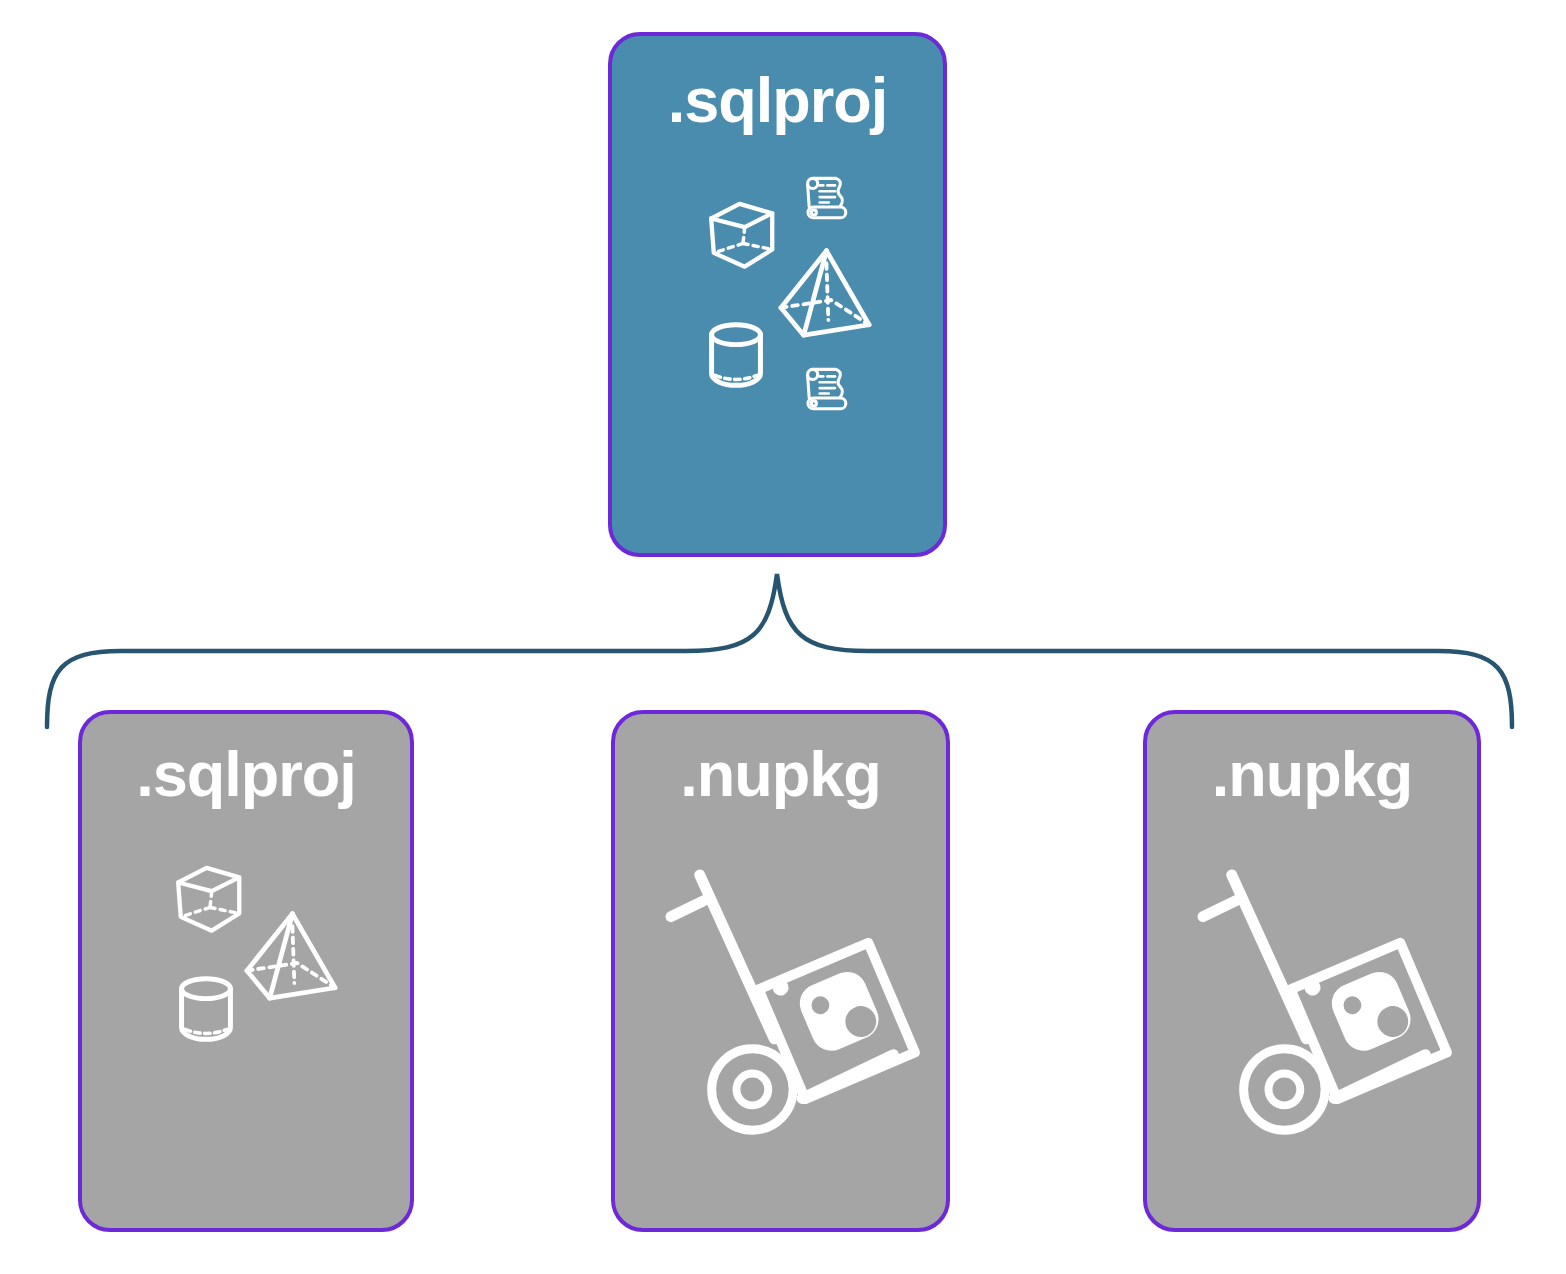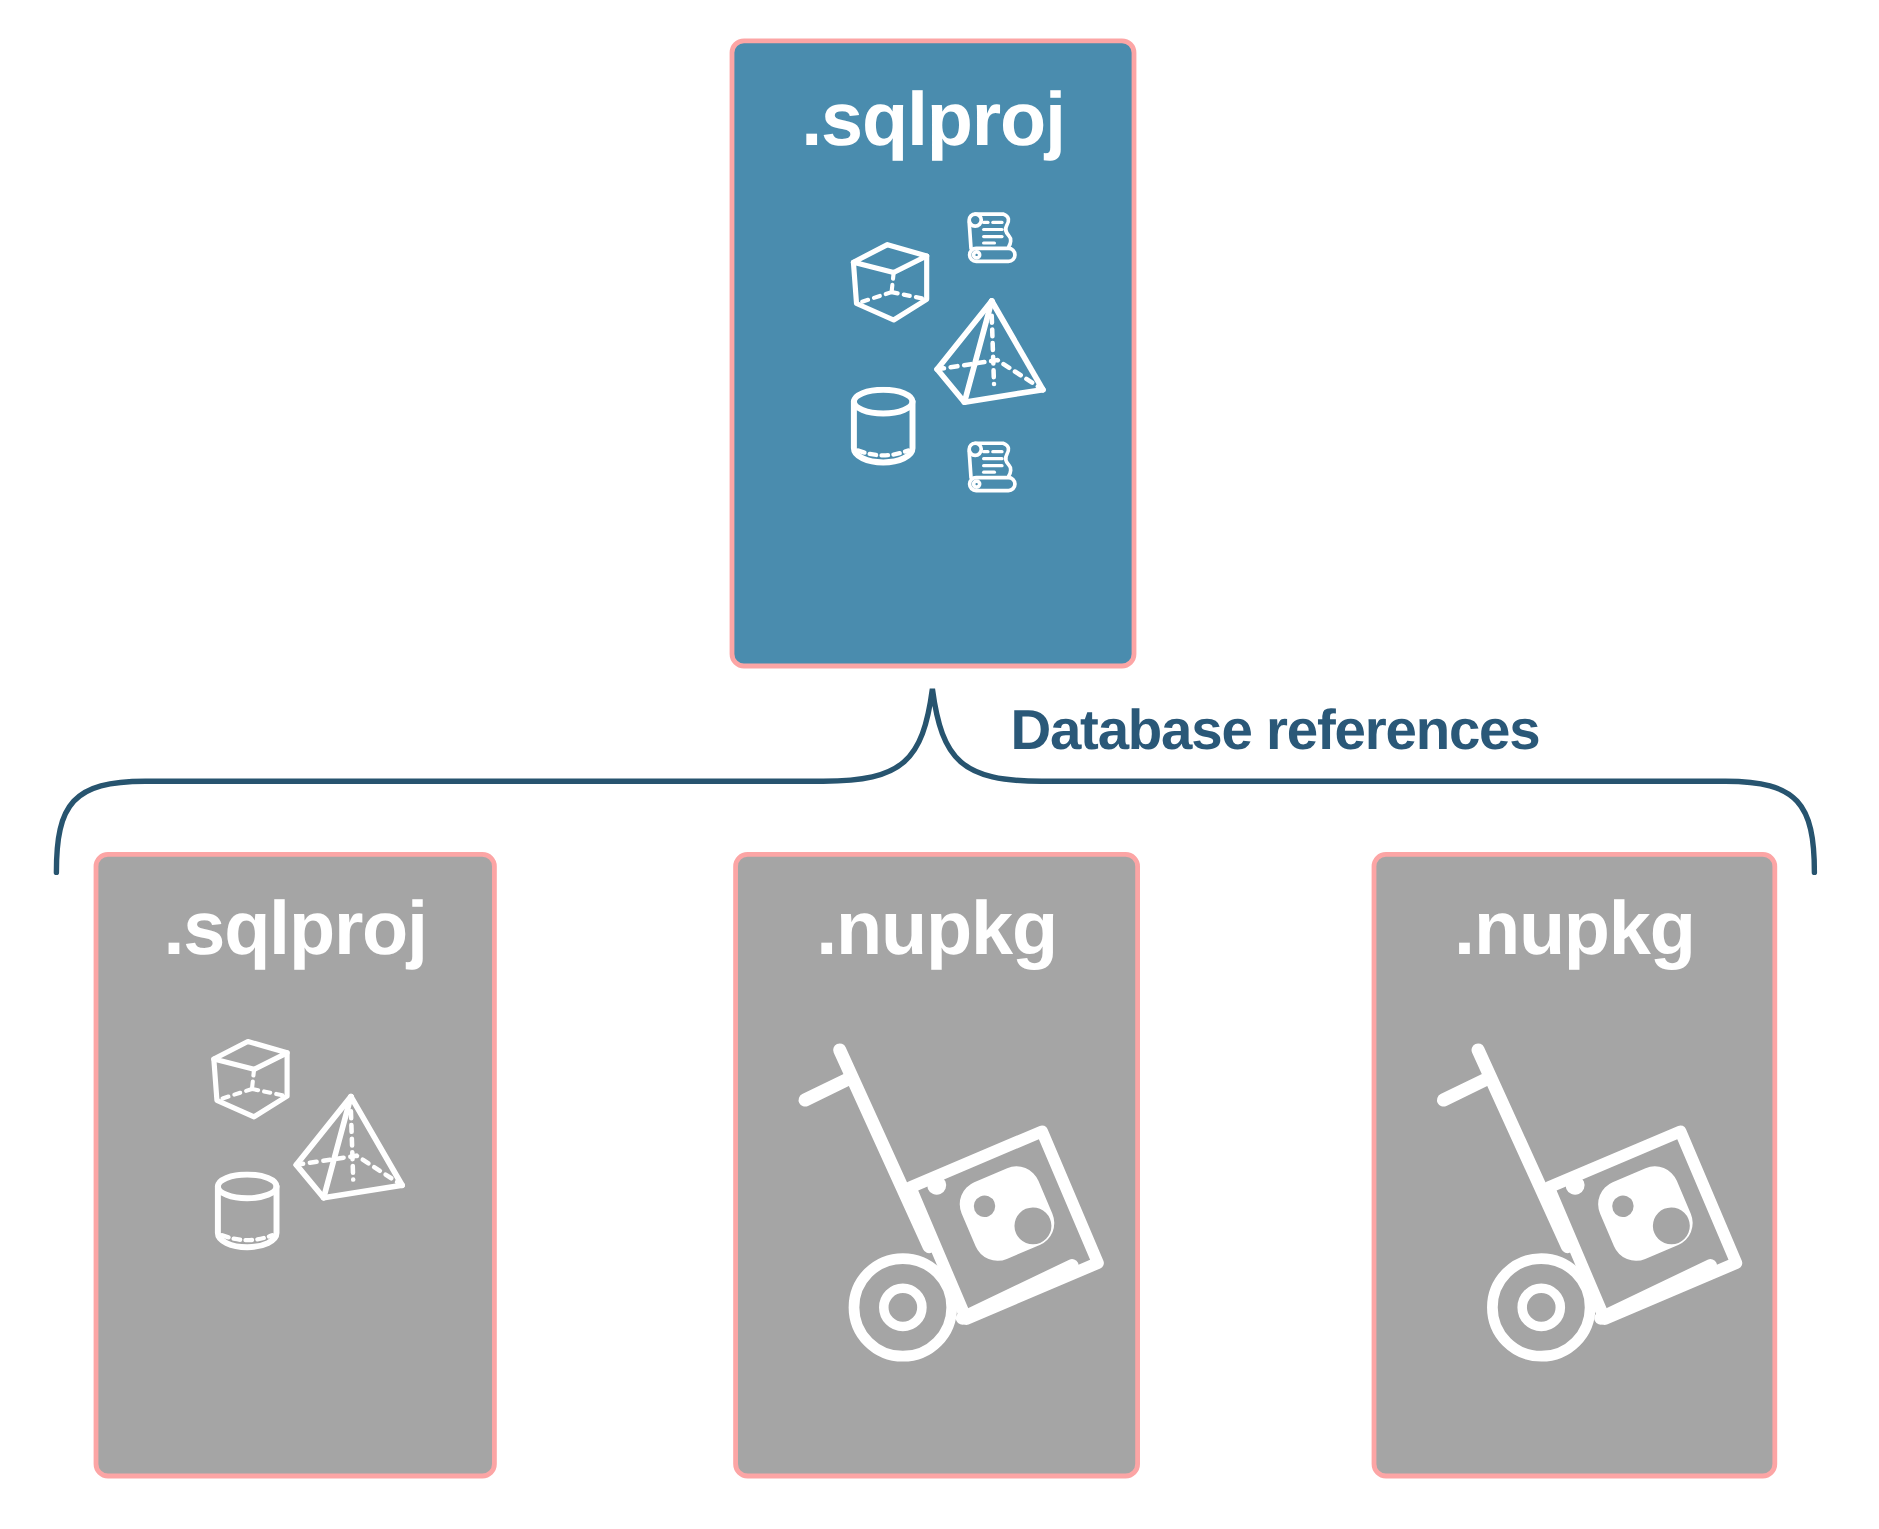--- a/index.html
+++ b/index.html
@@ -4,21 +4,21 @@
 <style>
   html,body { margin:0; padding:0; background:#ffffff; }
   .canvas {
     position:relative; width:1566px; height:1274px;
     background:#ffffff; overflow:hidden;
     font-family:"Liberation Sans", sans-serif;
   }
   .brace-svg { position:absolute; left:0; top:0; width:1566px; height:1274px; }
   .box {
     position:absolute; box-sizing:border-box;
-    border:4px solid #fca5a5; border-radius:12px;
+    border:4px solid #6d28d9; border-radius:32px;
     text-align:center;
   }
   .box-root  { left:608px;  top:32px;  width:339px; height:525px; background:#4A8CAE; }
   .box-child { background:#A5A5A5; }
   #child-0 { left:78px;   top:710px; width:336px; height:522px; }
   #child-1 { left:611px;  top:710px; width:339px; height:522px; }
   #child-2 { left:1143px; top:710px; width:338px; height:522px; }
   .box-label {
     display:block; margin-top:26px;
     font-size:63px; font-weight:bold; color:#FFFFFF;
@@ -109,21 +109,20 @@
   </defs>
 </svg>
 
 <div class="canvas">
 
   <svg class="brace-svg" viewBox="0 0 1566 1274">
     <path d="M47,727 C47,670 61,651 121,651 L686,651 C752,651 769,634 777,574
              C785,634 802,651 868,651 L1438,651 C1498,651 1512,670 1512,727" fill="none" stroke="#27546F" stroke-width="4.5" stroke-linecap="round"></path>
   </svg>
 
-  <div class="connector-label">Database references</div>
 
   <div class="box box-root">
     <span class="box-label">.sqlproj</span>
     <svg class="icon" style="left:187px; top:134px; width:54px; height:56px;">
         <use href="#sym-scroll"></use>
       </svg>
     <svg class="icon" style="left:88px; top:164px; width:86px; height:74px;">
         <use href="#sym-cube"></use>
       </svg>
     <svg class="icon" style="left:166px; top:212px; width:95px; height:90px;">

